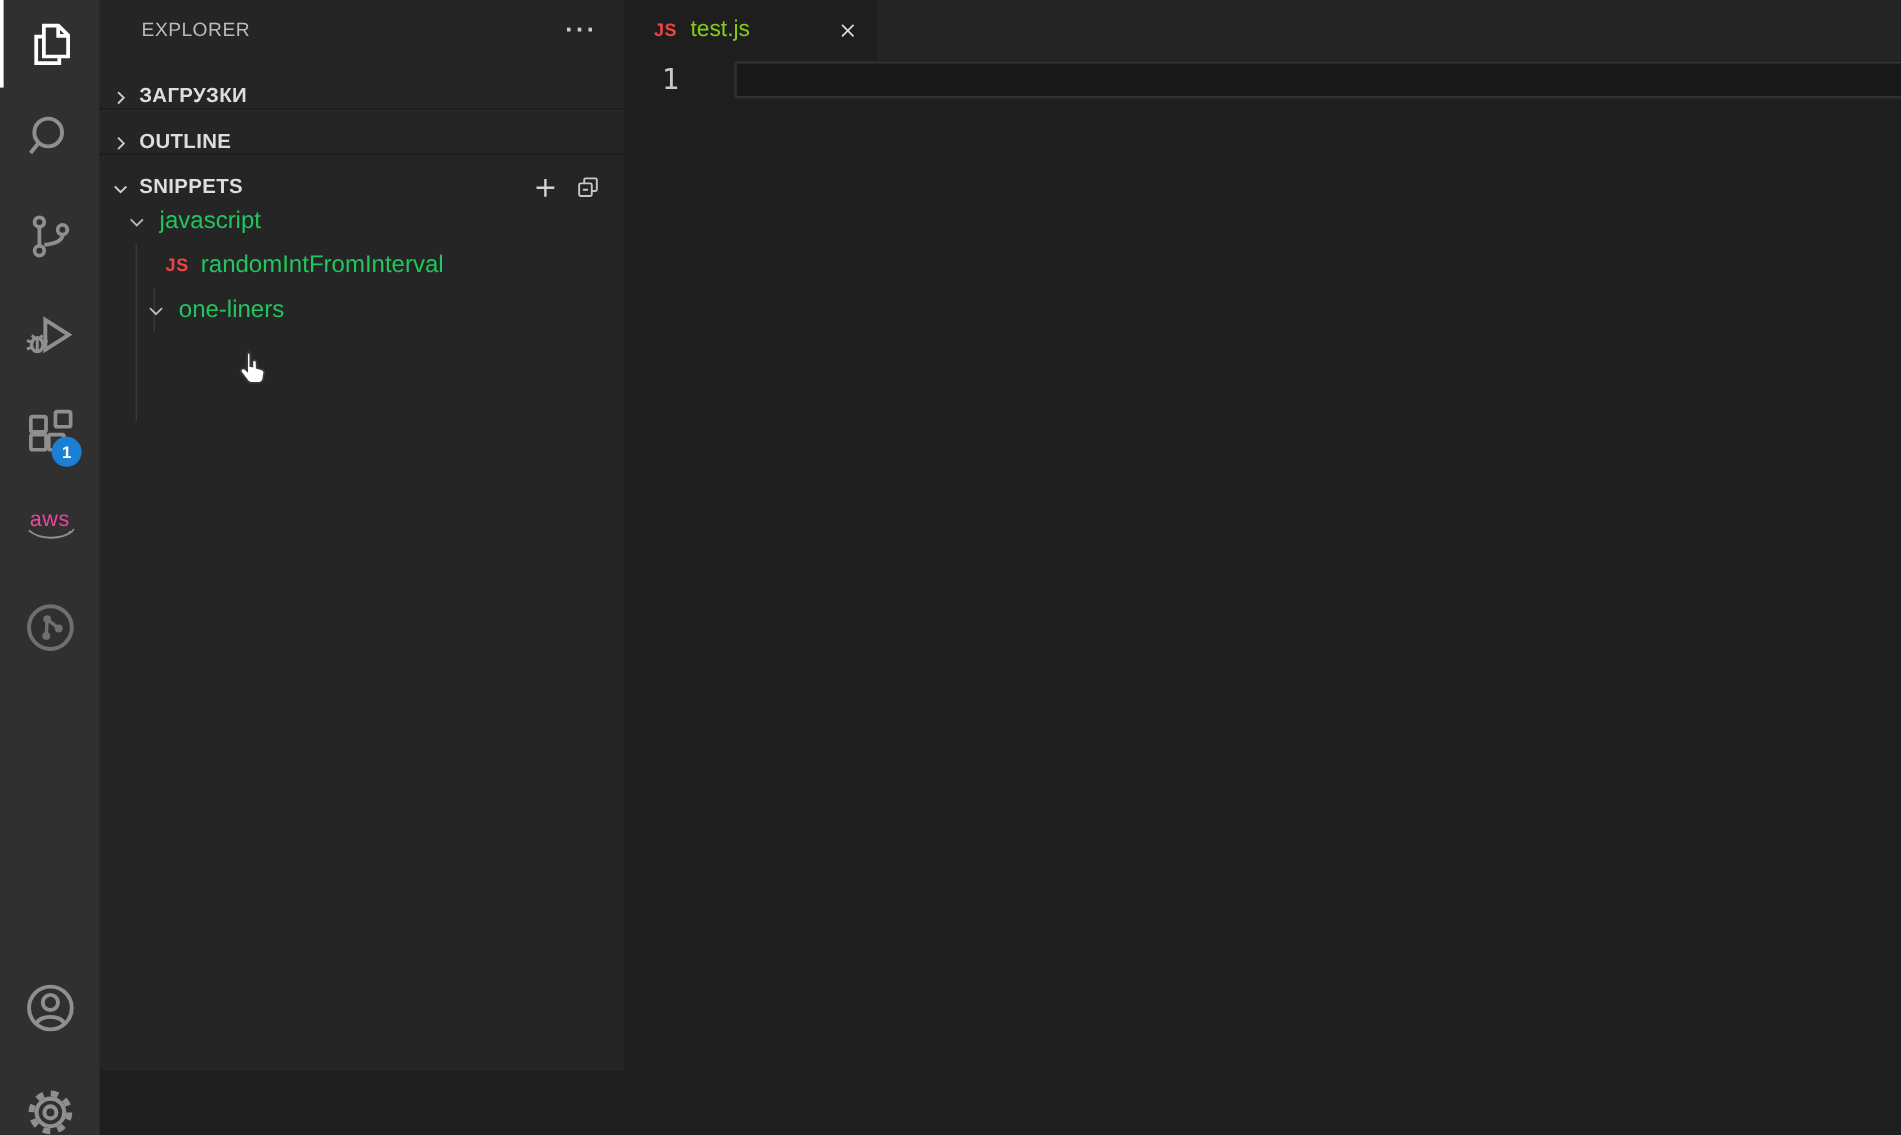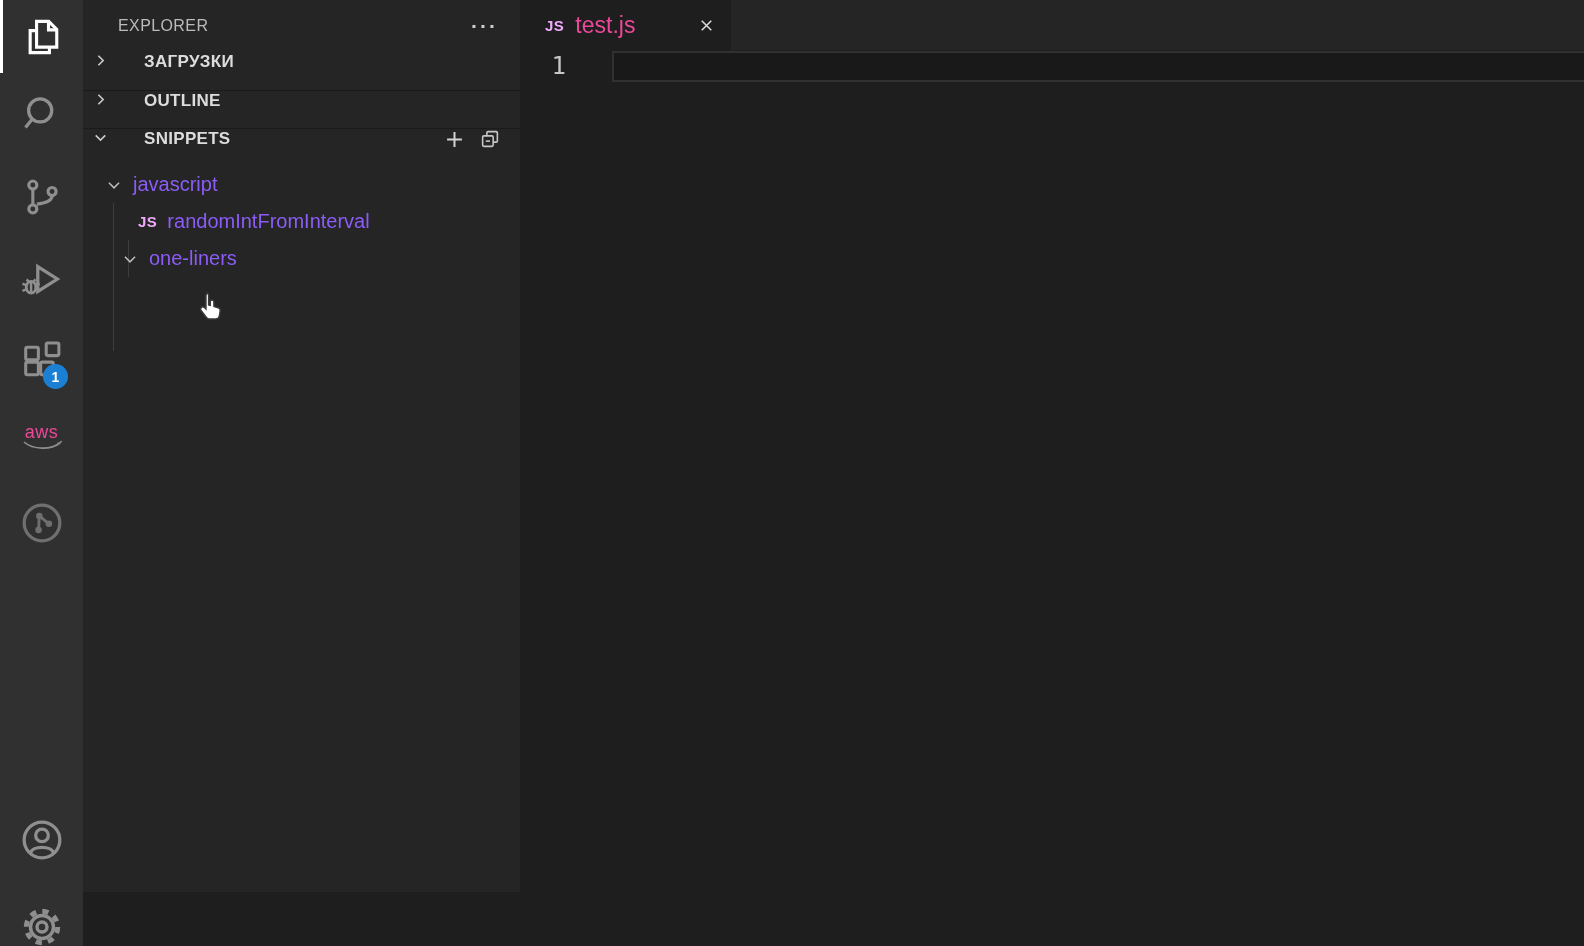--- a/index.html
+++ b/index.html
@@ -18,44 +18,44 @@
   .aws-wrap { display: flex; flex-direction: column; align-items: center; }
   .aws-text { color: #ec4899; font-size: 18px; letter-spacing: 0.5px; line-height: 16px; }
 
   
   .sidebar { position: relative; width: 437px; height: 892px; background: #252526; flex: 0 0 437px;
              color: #cccccc; }
   .sidebar-title { height: 52px; display: flex; align-items: center; padding: 0 22px 0 35px; }
   .sidebar-title-label { font-size: 16px; color: #bbbbbb; letter-spacing: 0.4px; }
   .more-actions { margin-left: auto; font-size: 21px; font-weight: bold; letter-spacing: 2px;
                   color: #cccccc; cursor: pointer; line-height: 10px; }
-  .sect { height: 38px; display: flex; align-items: flex-start; padding-left: 9px; cursor: pointer; gap: 28px; }
+  .sect { height: 38px; display: flex; align-items: flex-end; padding-left: 9px; cursor: pointer; }
   .sect + .sect { border-top: 1px solid #1a1a1a; }
   .sect-lbl { font-size: 17px; font-weight: bold; color: #dddddd; margin-left: 7px; letter-spacing: 0.3px; }
   .sect-actions { margin-left: auto; display: flex; align-items: center; gap: 16px; margin-right: 20px; }
   .sect-actions .act { display: flex; align-items: center; justify-content: center; cursor: pointer; }
 
   .tree { position: relative; }
   .guide { position: absolute; width: 1px; background: #3e3e3e; }
   .row { height: 37px; display: flex; align-items: center; cursor: pointer; position: relative; }
-  .row .lbl { font-size: 20px; color: #8b5cf6; margin-left: 10px; }
+  .row .lbl { font-size: 20px; color: #22c55e; margin-left: 10px; }
   .row.lvl0 { padding-left: 22px; }
   .row.lvl1 { padding-left: 38px; }
   .row.lvl2 { padding-left: 53px; }
   .row.sel { background: #094771; border: 2px solid #1f80d0; height: 38px; }
   .row.sel .lbl { color: #ffffff; }
-  .jsbadge { color: #f0abfc; font-weight: bold; font-size: 15px; letter-spacing: 0.5px; }
+  .jsbadge { color: #ef4444; font-weight: bold; font-size: 15px; letter-spacing: 0.5px; }
   .row .jsbadge { margin-left: 2px; }
 
   
   .editorgroup { flex: 1 1 auto; display: flex; flex-direction: column; background: #1e1e1e; }
   .tabbar { height: 50px; background: #252526; display: flex; }
   .tab { width: 211px; height: 50px; background: #1e1e1e; display: flex; align-items: center;
          padding: 0 14px 0 25px; cursor: pointer; }
-  .tab-label { color: #ec4899; font-size: 23px; margin-left: 11px; }
+  .tab-label { color: #84cc16; font-size: 19px; margin-left: 11px; }
   .tab-close { margin-left: auto; width: 22px; height: 22px; display: flex; align-items: center;
                justify-content: center; cursor: pointer; border-radius: 4px; }
   .editor { position: relative; flex: 1 1 auto; background: #1e1e1e; cursor: text; }
   .gutter { position: absolute; left: 0; top: 0; width: 92px; }
   .linenum { height: 32px; line-height: 32px; text-align: right; padding-right: 46px;
              font-family: "DejaVu Sans Mono", monospace; font-size: 24px; color: #c6c6c6; }
   .curline { position: absolute; left: 92px; right: -3px; top: 1px; height: 31px;
              border: 2px solid #313131; background: rgba(0,0,0,0.14); }
 
   .mouse-cursor { position: absolute; left: 196px; top: 291px; z-index: 50; pointer-events: none; }

